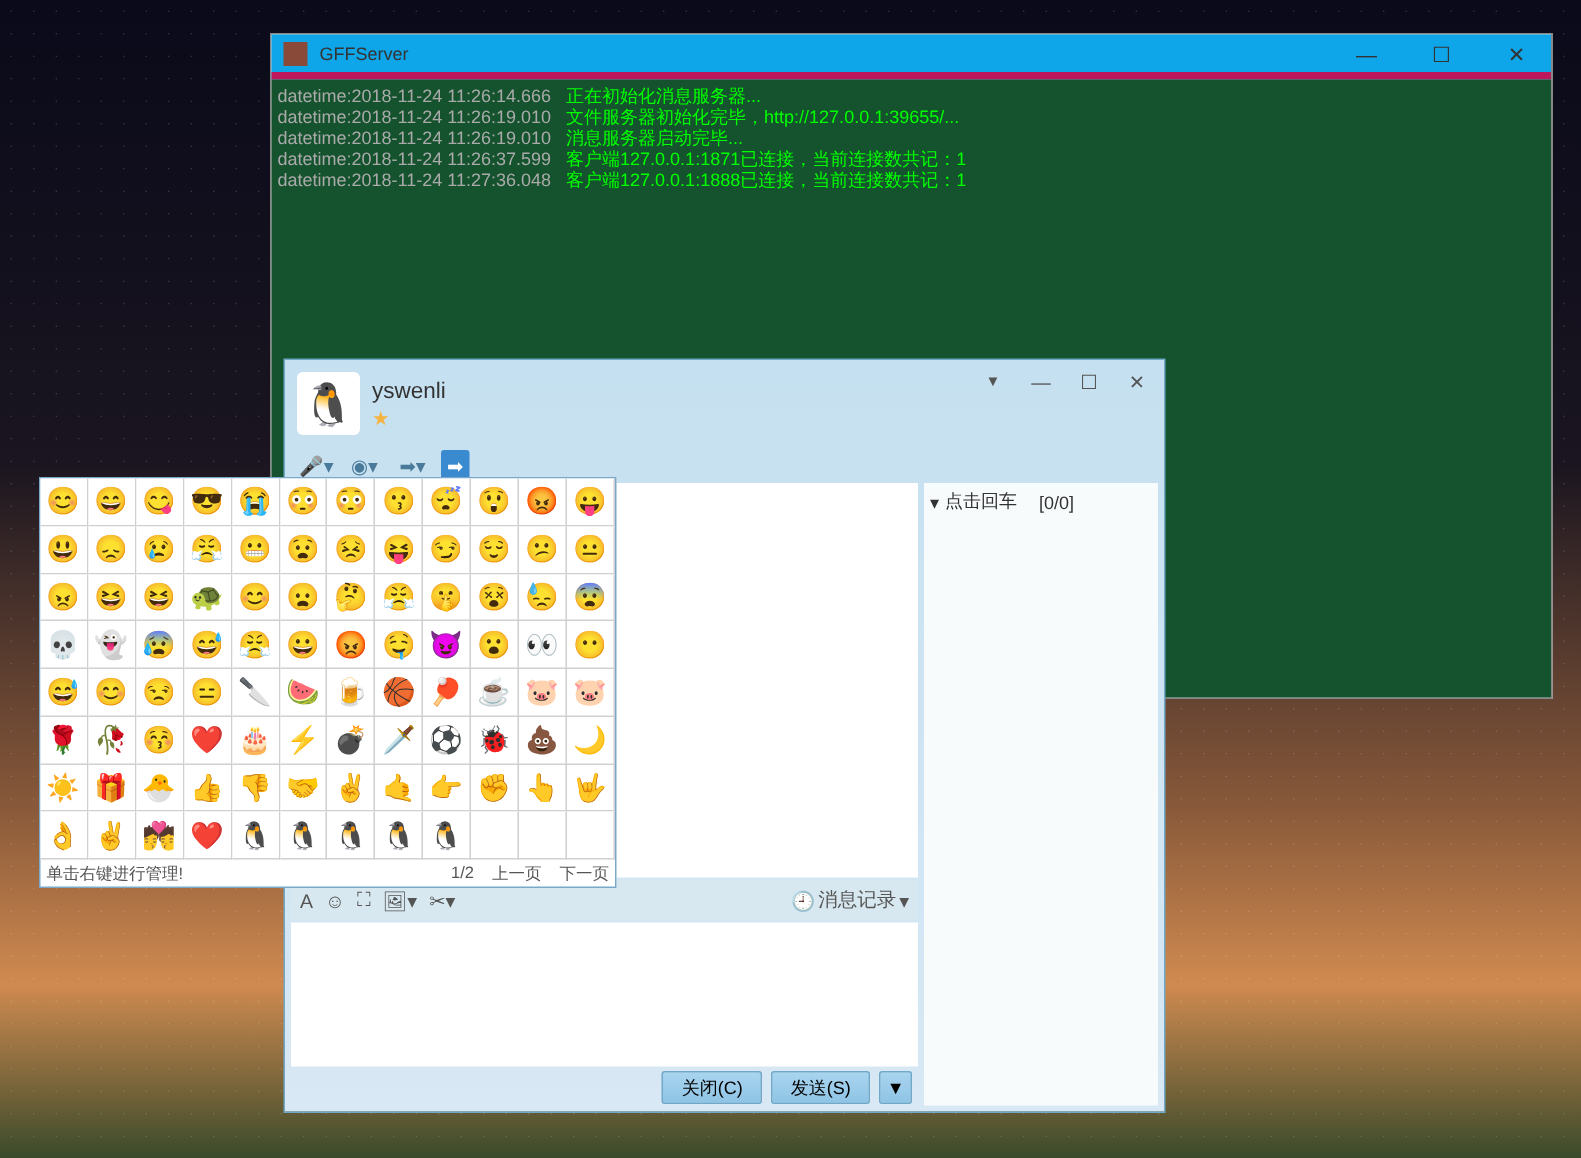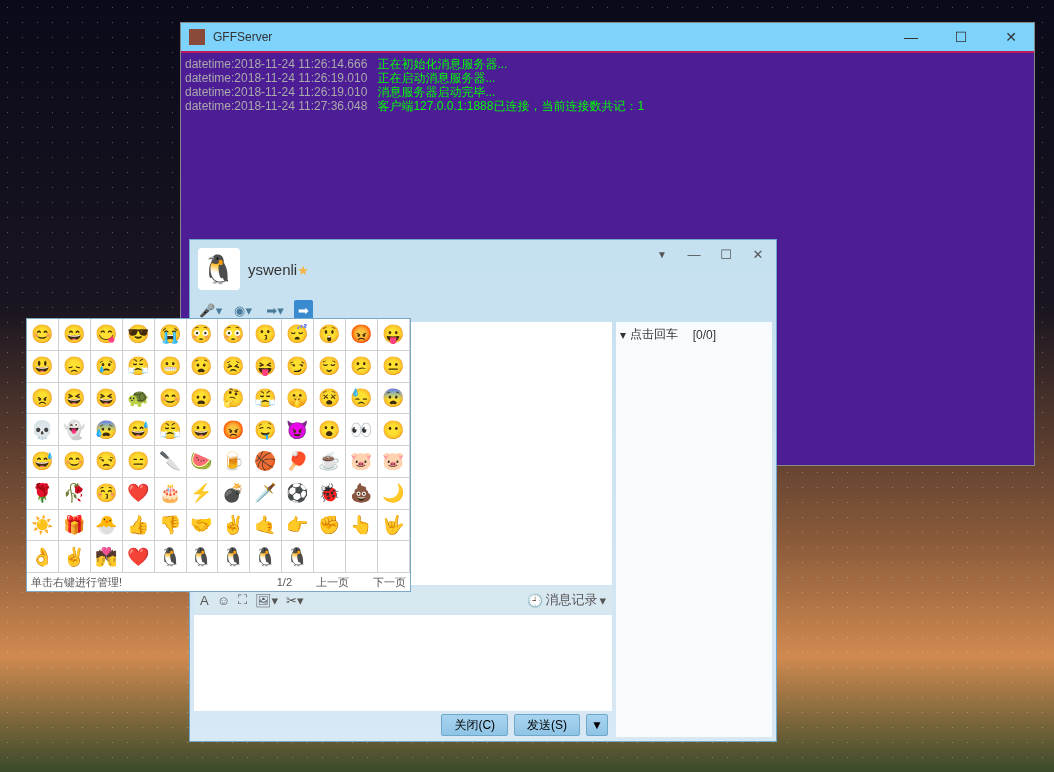--- a/index.html
+++ b/index.html
@@ -1,26 +1,26 @@
 <!DOCTYPE html>
 <html><head>
 <meta charset="utf-8">
 <style>
 * { margin: 0; padding: 0; box-sizing: border-box; font-family: "Microsoft YaHei", sans-serif; }
 body { width: 1054px; height: 772px; overflow: hidden; position: relative; background: linear-gradient(to bottom, #0a0a1a 0%, #1a1520 40%, #8a5a3a 70%, #d08a50 85%, #3a4a2a 100%); }
 body::before { content: ''; position: absolute; inset: 0; background-image: radial-gradient(white 0.5px, transparent 0.5px); background-size: 15px 15px; opacity: 0.3; z-index: 0; }
 
 
 .console { position: absolute; top: 22px; left: 180px; width: 855px; height: 444px; background: #fff; border: 1px solid #888; z-index: 1; }
-.console-titlebar { height: 30px; background: #7dd3fc; display: flex; align-items: center; padding: 0 8px; border-bottom: 2px solid #be185d; }
+.console-titlebar { height: 30px; background: #0ea5e9; display: flex; align-items: center; padding: 0 8px; border-bottom: 5px solid #be185d; }
 .console-icon { width: 16px; height: 16px; background: #8a4a3a; margin-right: 8px; }
 .console-title { flex: 1; font-size: 12px; color: #333; }
 .console-btns { display: flex; gap: 20px; }
 .console-btn { width: 30px; height: 20px; display: flex; align-items: center; justify-content: center; cursor: pointer; font-size: 14px; color: #333; }
-.console-body { height: calc(100% - 30px); background: #4c1d95; color: #0f0; font-family: Consolas, monospace; font-size: 12px; padding: 4px; overflow-y: auto; position: relative; }
+.console-body { height: calc(100% - 30px); background: #14532d; color: #0f0; font-family: Consolas, monospace; font-size: 12px; padding: 4px; overflow-y: auto; position: relative; }
 .console-body::-webkit-scrollbar { width: 16px; }
 .console-body::-webkit-scrollbar-track { background: #f0f0f0; }
 .console-body::-webkit-scrollbar-thumb { background: #ccc; }
 .log-line { white-space: pre; line-height: 14px; }
 .log-dt { color: #aaa; }
 .log-ts { color: #aaa; }
 .log-white .log-dt, .log-white .log-ts, .log-white .log-msg { color: #fff; }
 
 
 .chat { position: absolute; top: 239px; left: 189px; width: 588px; height: 503px; z-index: 2; border: 1px solid #6fa8c8; background: linear-gradient(to bottom, #c5e0f0 0%, #d8e8f4 100%); }
@@ -44,55 +44,56 @@
 .chat-btns { height: 28px; display: flex; justify-content: flex-end; align-items: center; gap: 6px; padding: 0 6px 4px 0; }
 .chat-btn { height: 22px; padding: 0 12px; background: linear-gradient(#a8d4ef,#8fc4e5); border: 1px solid #6fa8c8; border-radius: 2px; font-size: 12px; cursor: pointer; display: flex; align-items: center; }
 .chat-btn.dd { padding: 0 4px; }
 .chat-right { width: 156px; background: #f8fbfc; margin: 0 4px 4px 2px; padding: 4px; font-size: 12px; color: #333; }
 .friend-hdr { display: flex; align-items: center; gap: 4px; cursor: pointer; }
 
 
 .emoji { position: absolute; top: 318px; left: 26px; width: 385px; height: 274px; background: #fff; border: 1px solid #7aa8c8; z-index: 3; display: flex; flex-direction: column; }
 .emoji-grid { flex: 1; display: grid; grid-template-columns: repeat(12, 1fr); grid-template-rows: repeat(8, 1fr); }
 .emoji-cell { border-right: 1px solid #d0d0d0; border-bottom: 1px solid #d0d0d0; display: flex; align-items: center; justify-content: center; font-size: 18px; cursor: pointer; background: #fff; }
-.emoji-footer { height: 18px; display: flex; align-items: center; font-size: 11px; padding: 0 4px; color: #555; gap: 24px; }
+.emoji-footer { height: 18px; display: flex; align-items: center; font-size: 11px; padding: 0 4px; color: #555; gap: 12px; }
 .emoji-footer .spacer { flex: 1; }
 .emoji-page { cursor: pointer; }
 </style>
 </head>
 <body>
 
 <div class="console">
   <div class="console-titlebar">
     <div class="console-icon"></div>
     <div class="console-title">GFFServer</div>
     <div class="console-btns">
       <div class="console-btn">—</div>
       <div class="console-btn">☐</div>
       <div class="console-btn">✕</div>
     </div>
   </div>
   <div class="console-body" id="console-body">
       <div class="log-line"><span class="log-dt">datetime:</span><span class="log-ts">2018-11-24 11:26:14.666</span><span class="log-msg">   正在初始化消息服务器...</span></div>
-      <div class="log-line"><span class="log-dt">datetime:</span><span class="log-ts">2018-11-24 11:26:19.010</span><span class="log-msg">   正在启动消息服务器...</span></div>
+      <div class="log-line"><span class="log-dt">datetime:</span><span class="log-ts">2018-11-24 11:26:19.010</span><span class="log-msg">   文件服务器初始化完毕，http://127.0.0.1:39655/...</span></div>
       <div class="log-line"><span class="log-dt">datetime:</span><span class="log-ts">2018-11-24 11:26:19.010</span><span class="log-msg">   消息服务器启动完毕...</span></div>
+      <div class="log-line"><span class="log-dt">datetime:</span><span class="log-ts">2018-11-24 11:26:37.599</span><span class="log-msg">   客户端127.0.0.1:1871已连接，当前连接数共记：1</span></div>
       <div class="log-line"><span class="log-dt">datetime:</span><span class="log-ts">2018-11-24 11:27:36.048</span><span class="log-msg">   客户端127.0.0.1:1888已连接，当前连接数共记：1</span></div>
     </div>
 </div>
 
 <div class="chat">
   <div class="chat-wbtns">
     <div class="chat-wbtn dd">▼</div>
     <div class="chat-wbtn">—</div>
     <div class="chat-wbtn">☐</div>
     <div class="chat-wbtn">✕</div>
   </div>
   <div class="chat-titlebar">
     <div class="chat-avatar">🐧</div>
-    <div style="display:flex;flex-direction:row">
+    <div style="display:flex;flex-direction:column">
       <div class="chat-name">yswenli</div>
       <div class="chat-star">★</div>
     </div>
   </div>
   <div class="chat-submenu">
     <div class="sm-item">🎤▾</div>
     <div class="sm-item">◉▾</div>
     <div class="sm-item">➡▾</div>
     <div class="sm-item rec">➡</div>
   </div>

